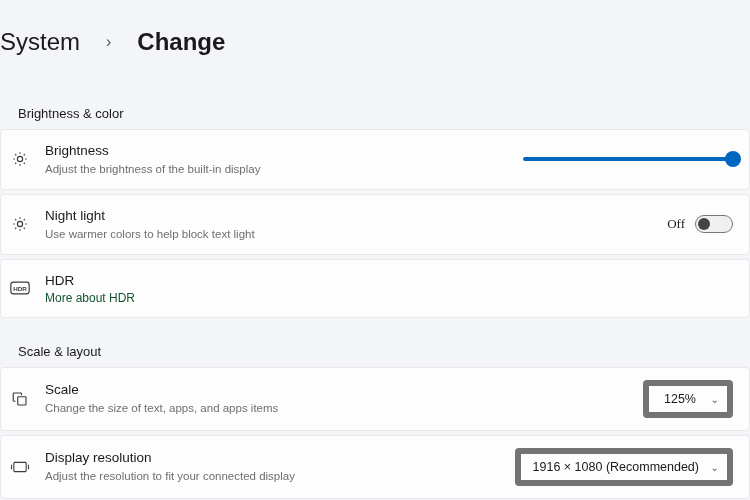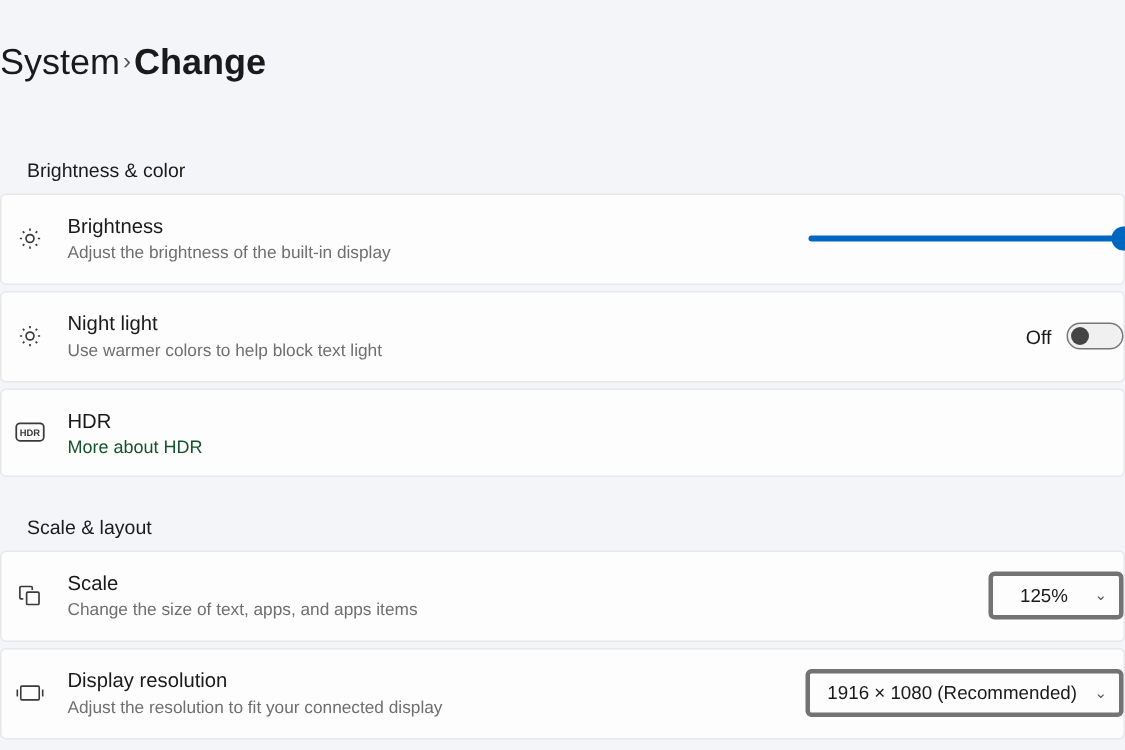--- a/index.html
+++ b/index.html
@@ -1,37 +1,37 @@
 <!DOCTYPE html>
 <html><head>
 <meta charset="utf-8">
 <style>
 * { margin: 0; padding: 0; box-sizing: border-box; font-family: "Segoe UI", -apple-system, sans-serif; }
 body { background: #f3f5f9; width: 750px; height: 500px; overflow: hidden; color: #1a1a1a; }
 .page { padding: 0; }
 .header { padding: 28px 0 24px 0; }
-.breadcrumb { display: flex; align-items: center; gap: 2px; font-size: 24px; }
+.breadcrumb { display: flex; align-items: center; gap: 26px; font-size: 24px; }
 .breadcrumb .parent { font-weight: 400; }
 .breadcrumb .chev { font-size: 16px; color: #555; }
 .breadcrumb .current { font-weight: 700; }
 .section-title { font-size: 13px; color: #1a1a1a; font-weight: 400; margin: 26px 0 8px 18px; }
-.card { background: #fdfdfd; border: 1px solid #e8e8ea; border-radius: 4px; margin-bottom: 4px; padding: 12px 0 12px 8px; display: flex; align-items: center; gap: 14px; min-height: 58px; }
+.card { background: #fdfdfd; border: 1px solid #e8e8ea; border-radius: 4px; margin-bottom: 4px; padding: 12px 16px 12px 8px; display: flex; align-items: center; gap: 14px; min-height: 58px; }
 .card .icon-slot { width: 22px; display: flex; justify-content: center; align-items: center; color: #3a3a3a; flex-shrink: 0; }
 .card .text-slot { flex: 1; min-width: 0; }
 .card .title { font-size: 13.5px; color: #1a1a1a; line-height: 1.4; }
 .card .sub { font-size: 11.5px; color: #6f6f6f; line-height: 1.4; }
 .card .link { font-size: 12px; color: #14532d; font-weight: 500; }
 .ctrl { display: flex; align-items: center; gap: 10px; flex-shrink: 0; }
 .slider { width: 210px; height: 4px; background: #0067c0; border-radius: 2px; position: relative; }
 .slider::after { content: ""; position: absolute; right: -8px; top: -6px; width: 16px; height: 16px; background: #0067c0; border-radius: 50%; }
 .toggle-wrap { display: flex; align-items: center; gap: 10px; }
-.toggle-label { font-size: 13px; }
+.toggle-label { font-size: 13px; font-family: Liberation Serif, serif; }
 .toggle { width: 38px; height: 18px; border: 1px solid #777; border-radius: 10px; display: flex; align-items: center; padding: 1px 2px; background: #f0f0f0; }
 .toggle .knob { width: 12px; height: 12px; background: #444; border-radius: 50%; }
-.select { border: 3px solid #737373; background: #fdfdfd; border-radius: 4px; padding: 6px 28px 6px 12px; font-size: 12.5px; position: relative; min-width: 90px; text-align: center; }
+.select { border: 6px solid #737373; background: #fdfdfd; border-radius: 4px; padding: 6px 28px 6px 12px; font-size: 12.5px; position: relative; min-width: 90px; text-align: center; }
 .select.wide { min-width: 200px; }
 .select .caret { position: absolute; right: 8px; top: 50%; transform: translateY(-50%); font-size: 10px; color: #555; }
 svg { display: block; }
 </style>
 </head>
 <body>
 
 <div class="page">
   <div class="header">
     <div class="breadcrumb">

